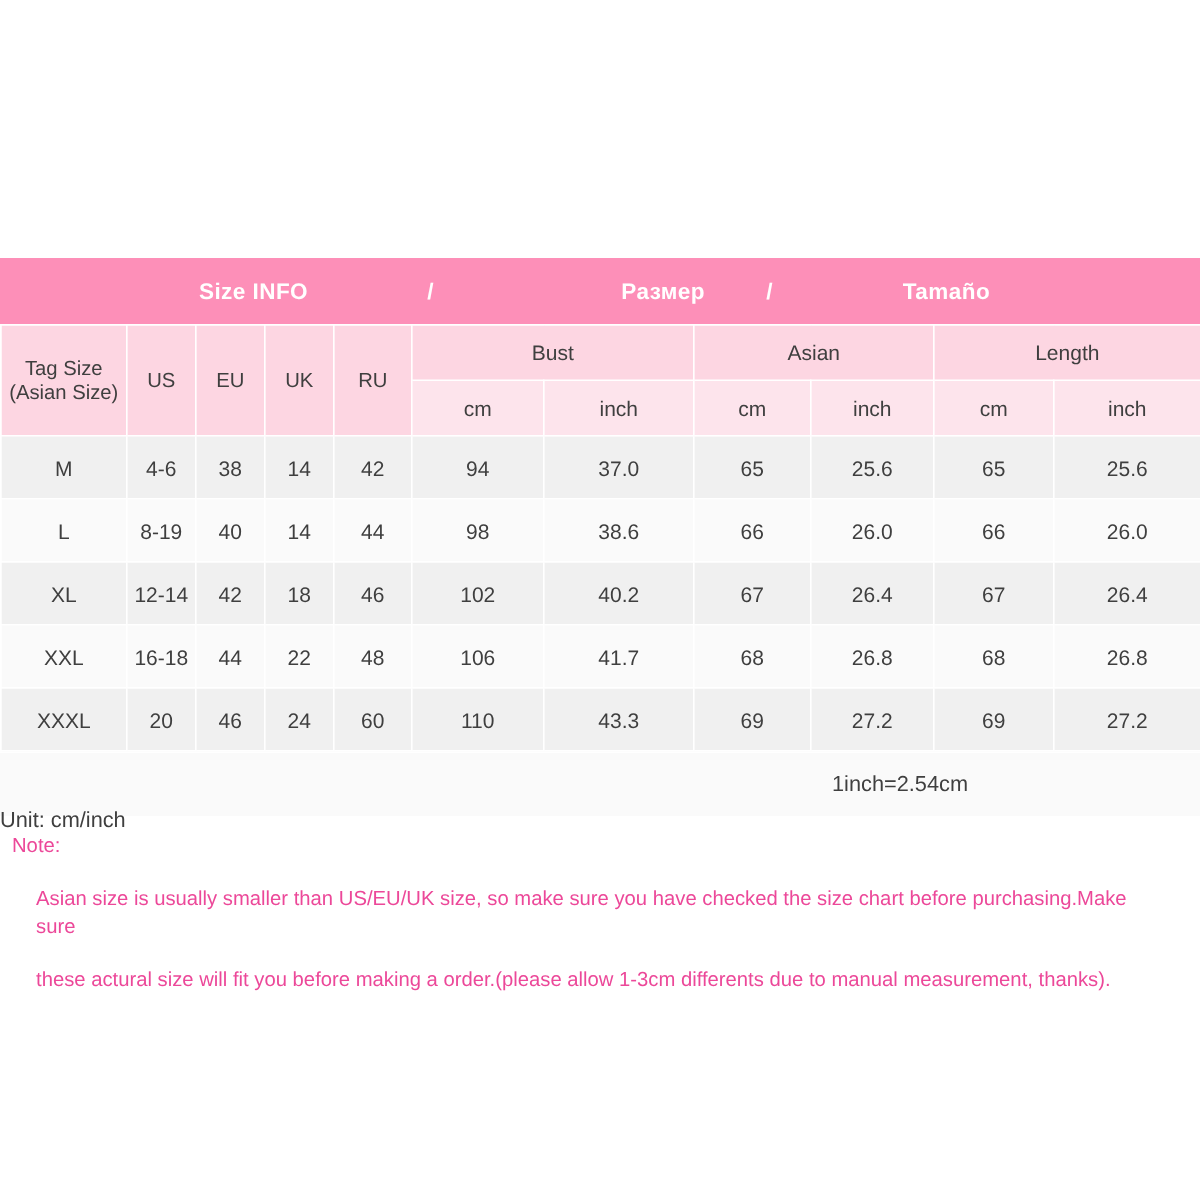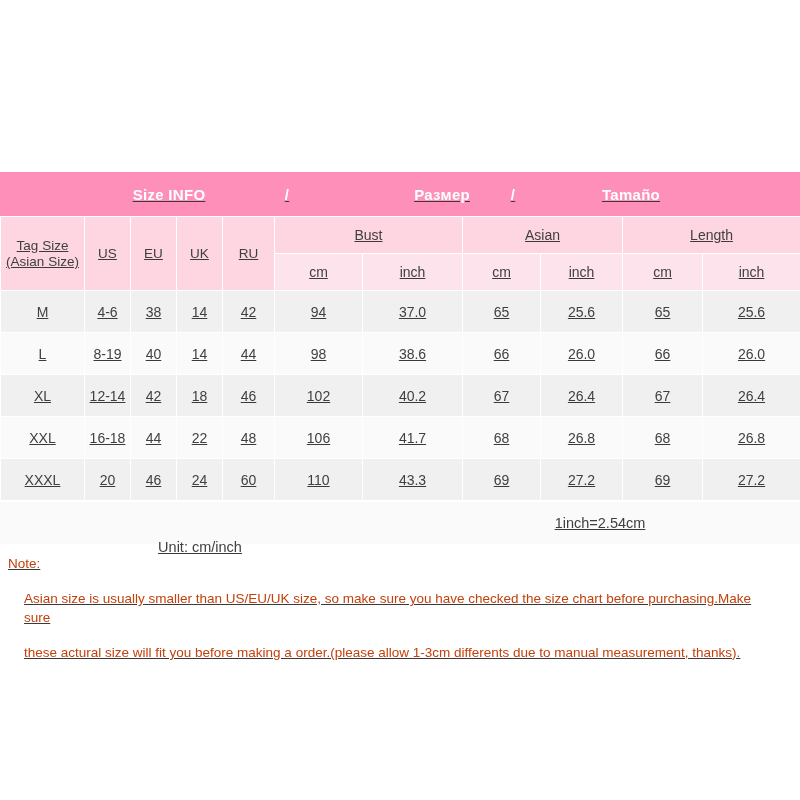--- a/index.html
+++ b/index.html
@@ -17,21 +17,20 @@
   .page {
     position: relative;
     width: 800px;
     height: 800px;
   }
   .chart-wrap {
     position: absolute;
     top: 172px;
     left: 0;
     width: 800px;
-    text-decoration: underline;
   }
 
   
   .banner {
     display: flex;
     align-items: center;
     justify-content: center;
     height: 44px;
     background: #fd8fb8;
     color: #ffffff;
@@ -99,34 +98,33 @@
     display: flex;
     align-items: center;
     height: 42px;
     background: #fafafa;
     font-size: 14.5px;
     color: #3f3f3f;
     border-top: 1px solid #ffffff;
   }
   .unit-row .u1 {
     width: 400px;
-    text-align: center;
     margin-top: 47px;
   }
   .unit-row .u2 {
     width: 400px;
     text-align: center;
   }
 
   
   .note {
     padding: 10px 20px 0 8px;
     font-size: 13.5px;
     line-height: 19px;
-    color: #c2410c;
+    color: #ec4899;
     background: #ffffff;
   }
   .note .note-title { display: block; }
   .note p { margin: 16px; }
 </style>
 </head>
 <body>
 
 <div class="page">
   <div class="chart-wrap">

